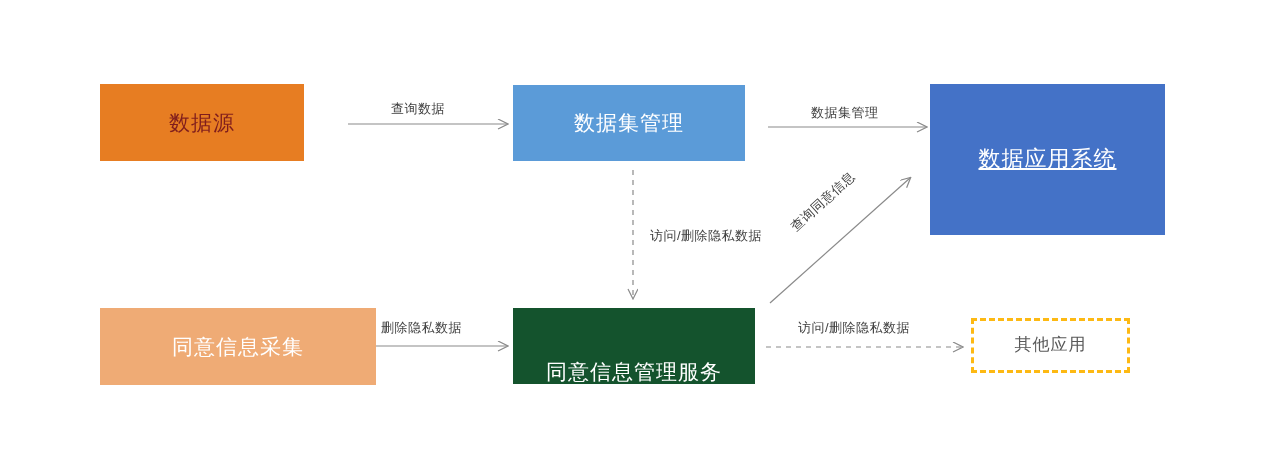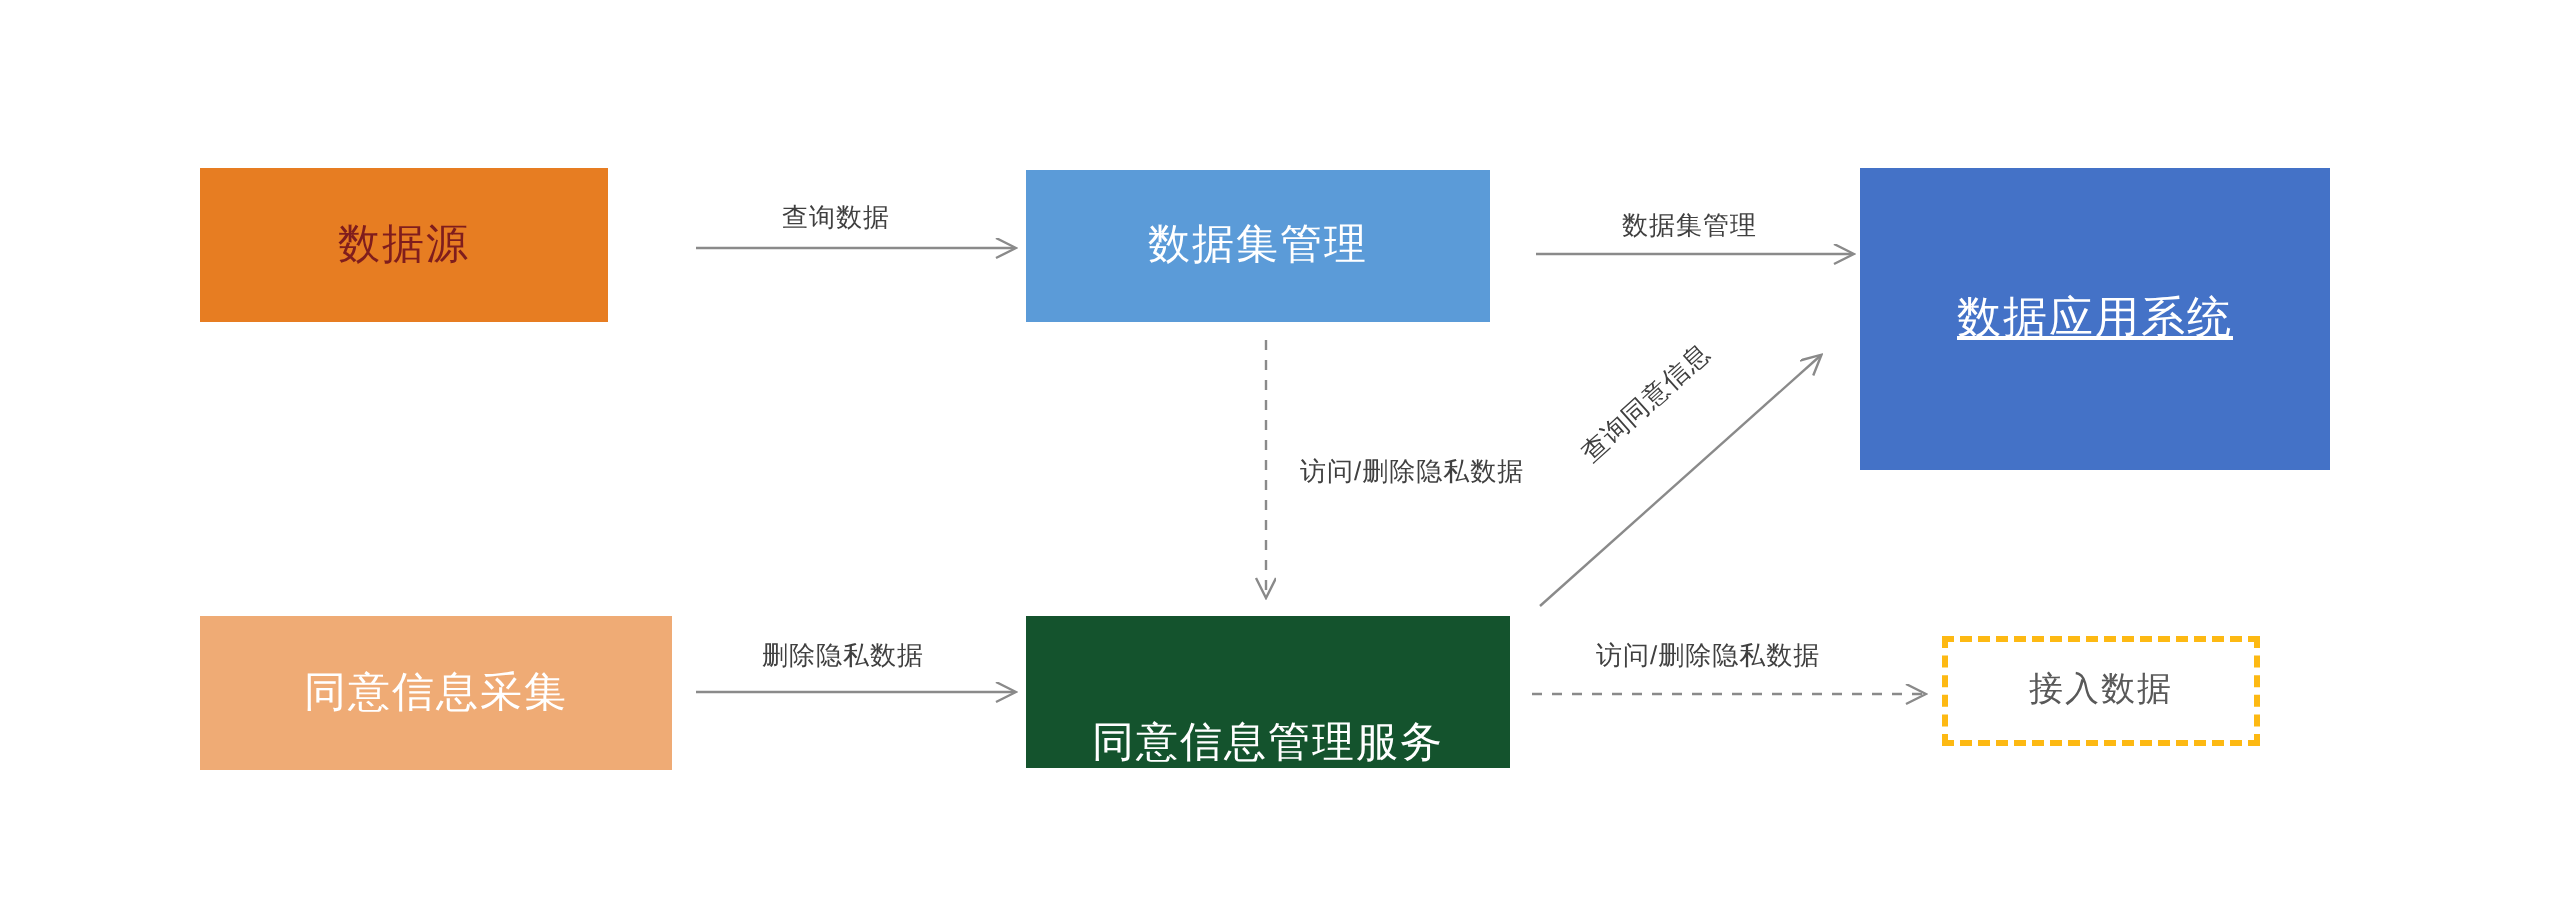--- a/index.html
+++ b/index.html
@@ -45,21 +45,21 @@
     font-size: 21px;
   }
   #node-data-app-system {
     left: 930px; top: 84px; width: 235px; height: 151px;
     background: #4472c7;
     color: #ffffff;
     font-size: 22px;
     text-decoration: underline;
   }
   #node-consent-collect {
-    left: 100px; top: 308px; width: 236px; height: 77px;
+    left: 100px; top: 308px; width: 276px; height: 77px;
     background: #efab75;
     color: #ffffff;
     font-size: 21px;
   }
   #node-consent-service {
     left: 513px; top: 308px; width: 242px; height: 76px;
     background: #14532d;
     color: #ffffff;
     font-size: 21px;
     align-items: flex-end;
@@ -140,21 +140,21 @@
 
   <div class="node" id="node-consent-collect">
     <span class="node-label">同意信息采集</span>
   </div>
 
   <div class="node" id="node-consent-service">
     <span class="node-label">同意信息管理服务</span>
   </div>
 
   <div class="node" id="node-other-apps">
-    <span class="node-label">接入数据</span>
+    <span class="node-label">其他应用</span>
   </div>
 
   <span class="edge-label" id="label-ingest-data">查询数据</span>
 
   <span class="edge-label" id="label-query-data">数据集管理</span>
 
   <span class="edge-label" id="label-ingest-consent">删除隐私数据</span>
 
   <span class="edge-label" id="label-access-delete-v">访问/删除隐私数据</span>
 

